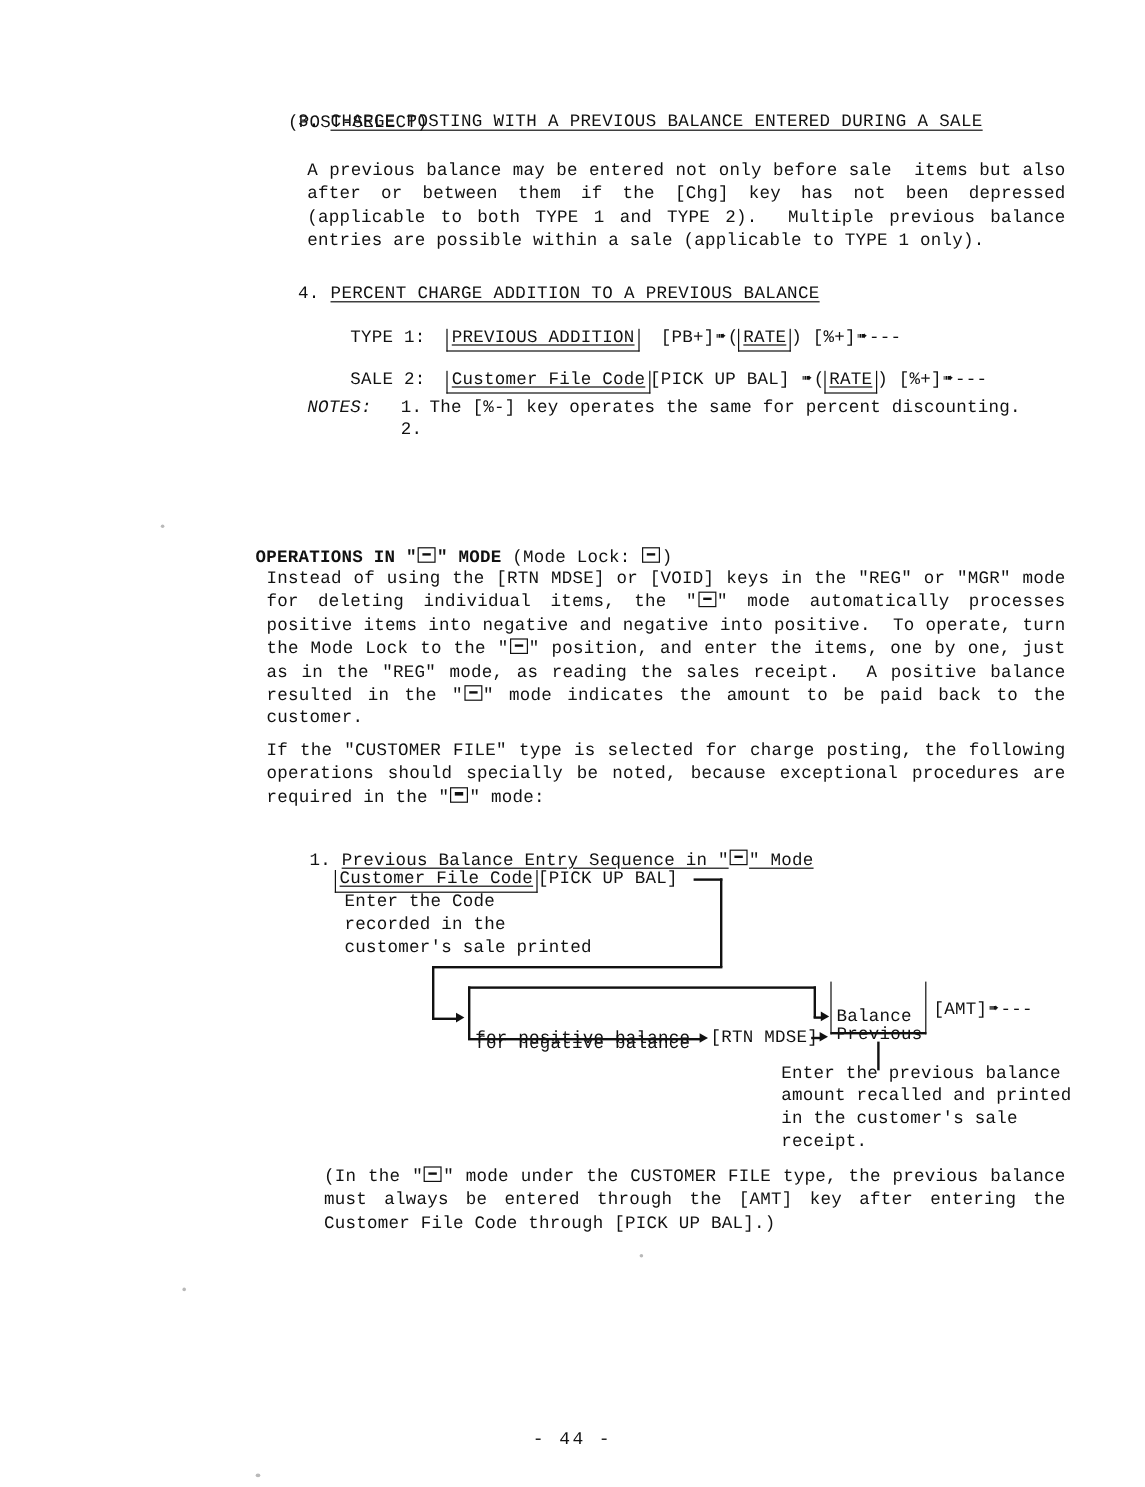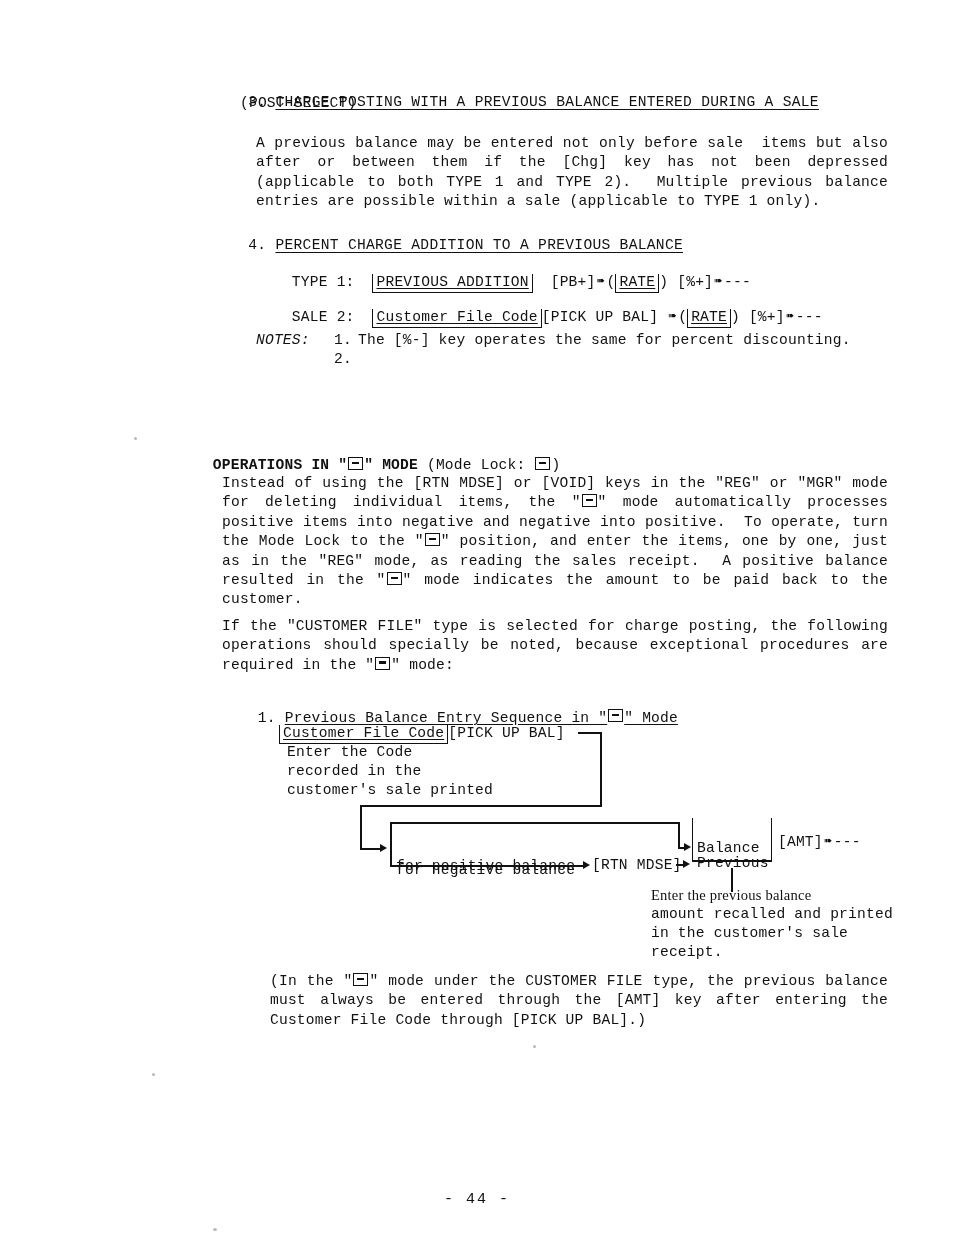--- a/index.html
+++ b/index.html
@@ -221,21 +221,21 @@
 
     <div class="box-lr" style="left:692px; top:818px; width:80px; height:44px;"></div>
     <div class="rule-h" style="left:692px; top:860px; width:80px;"></div>
     <div class="dgm-text" style="left:697px; top:818px;margin-top:36px;">Previous</div>
     <div class="dgm-text" style="left:697px; top:839px;font-family:Liberation Mono, monospace;">Balance</div>
 
     <div class="dgm-text" style="left:778px; top:833px;"><span>[AMT]</span><span class="arr">➠</span><span>---</span></div>
 
     <div class="rule-v" style="left:731px; top:868px; height:24px;"></div>
 
-    <div class="dgm-text" style="left:651px; top:886px;font-family:Liberation Serif, serif;">Enter the previous balance</div>
+    <div class="dgm-text" style="left:651px; top:886px;">Enter the previous balance</div>
     <div class="dgm-text" style="left:651px; top:905px;">amount recalled and printed</div>
     <div class="dgm-text" style="left:651px; top:924px;">in the customer's sale</div>
     <div class="dgm-text" style="left:651px; top:943px;">receipt.</div>
   </div>
 
   <div class="para" style="left:270px; top:972px; width:618px;"><span>(In the "</span><span class="keybox"><span class="dash"></span></span><span>" mode under the CUSTOMER FILE type, the previous balance must always be entered through the [AMT] key after entering the Customer File Code through [PICK UP BAL].)</span></div>
 
   <div class="footer" style="left:0; top:1191px;">- 44 -</div>
 
   <div class="speck" style="left:134px; top:437px; width:3px; height:3px;"></div>

